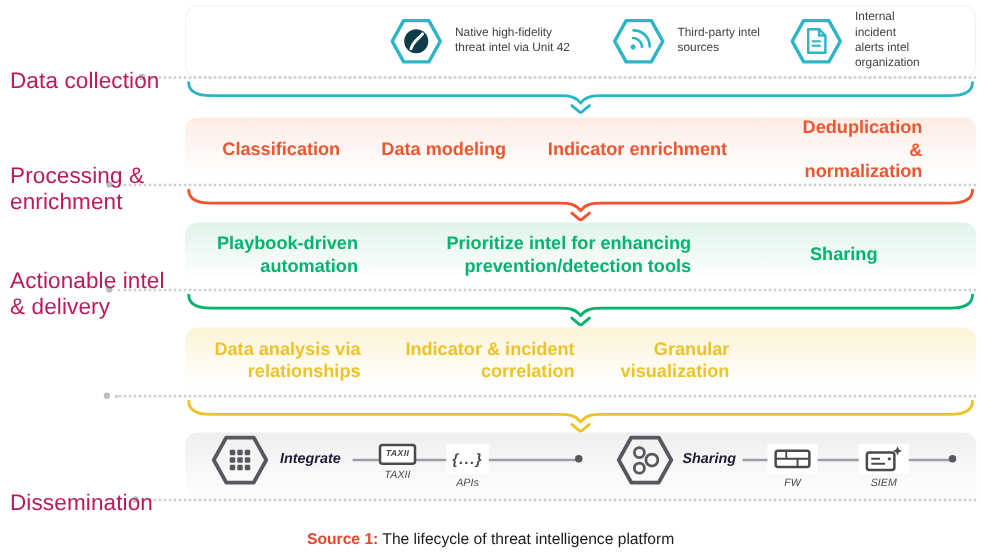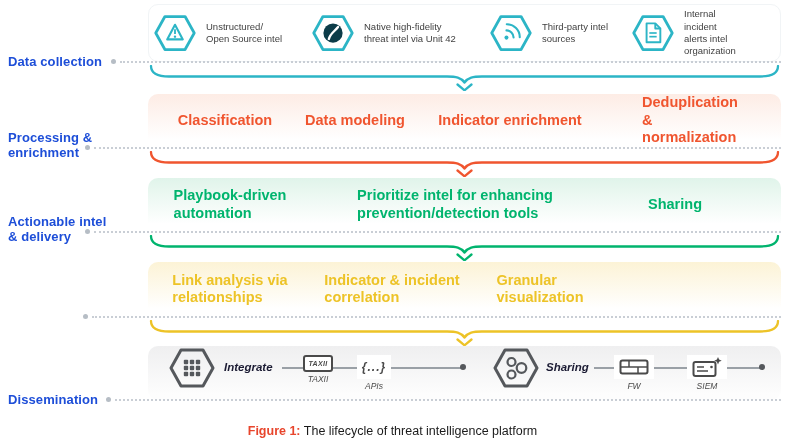--- a/index.html
+++ b/index.html
@@ -1,41 +1,41 @@
 <!DOCTYPE html>
 <html><head>
 <meta charset="utf-8">
 <style>
   * { margin:0; padding:0; box-sizing:border-box; }
   html,body { background:#ffffff; }
   body { font-family:"Liberation Sans", sans-serif; }
   .canvas { position:relative; width:785px; height:446px; background:#fff; overflow:hidden; }
 
   
-  .stage-label { position:absolute; left:8px; font-weight:bold; font-size:13px; color:#1d4ed8;
+  .stage-label { position:absolute; left:8px; font-weight:normal; font-size:18px; color:#be185d;
                  line-height:1.18; white-space:pre-line; letter-spacing:.1px; }
 
   
   .leader { position:absolute; height:0; border-top:2px dotted #c9ced5; }
   .leader-dot { position:absolute; width:5px; height:5px; border-radius:50%; background:#b6bdc5; }
 
   
   .band { position:absolute; left:148px; width:633px; border-radius:10px; }
   .band1 { top:4px;  height:58px; background:#ffffff; border:1px solid #f1f4f6; }
   .band2 { top:94px; height:54px; background:linear-gradient(180deg,#fdece5 0%,#ffffff 85%); }
   .band3 { top:178px;height:54px; background:linear-gradient(180deg,#e0f4ea 0%,#ffffff 85%); }
   .band4 { top:262px;height:55px; background:linear-gradient(180deg,#fcf3d6 0%,#ffffff 85%); }
   .band5 { top:346px;height:54px; background:linear-gradient(180deg,#efeff0 0%,#fdfdfd 90%);font-style:italic; }
 
   
   .src { position:absolute; top:0; height:100%; display:flex; align-items:center; gap:9px; }
   .src-text { font-size:9.5px; color:#3f3f3f; line-height:1.3; white-space:pre-line; }
 
   
-  .chip-text { position:absolute; top:50%; transform:translate(-50%,-50%); text-align:left;
+  .chip-text { position:absolute; top:50%; transform:translate(-50%,-50%); text-align:right;
                font-weight:bold; font-size:14.5px; line-height:1.22; white-space:pre-line; }
   .t-orange { color:#f0552f; }
   .t-green  { color:#00b46e; }
   .t-yellow { color:#edc327; }
 
   
   .brace { position:absolute; left:148px; width:633px; height:26px; }
 
   
   .hexwrap { position:absolute; top:1px; }
@@ -52,30 +52,20 @@
   
   .caption { position:absolute; top:424px; left:0; width:100%; text-align:center; font-size:12.5px; color:#1b1b1b; }
   .caption .fig { font-weight:bold; color:#e8452c; }
 </style>
 </head>
 <body>
 
 <div class="canvas">
 
   <div class="band band1">
-    <div class="src" style="left:4px">
-      <svg width="44" height="40" viewBox="0 0 48 42">
-        <polygon points="13,3 35,3 45,21 35,39 13,39 3,21" fill="none" stroke="#2cb5c6" stroke-width="3" stroke-linejoin="round"></polygon>
-        <path d="M24,12 L32.5,28 L15.5,28 Z" fill="none" stroke="#2cb5c6" stroke-width="2.3" stroke-linejoin="round"></path>
-        <line x1="24" y1="17" x2="24" y2="22" stroke="#2cb5c6" stroke-width="2"></line>
-        <circle cx="24" cy="25" r="1.3" fill="#2cb5c6"></circle>
-      </svg>
-      <div class="src-text" style="width:98px">Unstructured/
-Open Source intel</div>
-    </div>
     <div class="src" style="left:162px">
       <svg width="44" height="40" viewBox="0 0 48 42">
         <polygon points="13,3 35,3 45,21 35,39 13,39 3,21" fill="none" stroke="#2cb5c6" stroke-width="3" stroke-linejoin="round"></polygon>
         <circle cx="24" cy="21" r="10.5" fill="#0c3c49"></circle>
         <path d="M19.5,27.5 C21,21.5 26,19 29.5,14.5" stroke="#ffffff" stroke-width="2.6" fill="none" stroke-linecap="round"></path>
       </svg>
       <div class="src-text" style="width:106px">Native high-fidelity
 threat intel via Unit 42</div>
     </div>
     <div class="src" style="left:340px">
@@ -115,21 +105,21 @@
 
   <div class="band band3">
     <div class="chip-text t-green" style="left:82px">Playbook-driven
 automation</div>
     <div class="chip-text t-green" style="left:307px">Prioritize intel for enhancing
 prevention/detection tools</div>
     <div class="chip-text t-green" style="left:527px">Sharing</div>
   </div>
 
   <div class="band band4">
-    <div class="chip-text t-yellow" style="left:82px">Link analysis via
+    <div class="chip-text t-yellow" style="left:82px">Data analysis via
 relationships</div>
     <div class="chip-text t-yellow" style="left:244px">Indicator &amp; incident
 correlation</div>
     <div class="chip-text t-yellow" style="left:392px">Granular
 visualization</div>
   </div>
 
   <div class="band band5">
     <div class="hexwrap" style="left:20px">
       <svg width="48" height="42" viewBox="0 0 48 42">
@@ -233,17 +223,17 @@
   <svg class="brace" style="top:235px" viewBox="0 0 633 26">
     <path d="M3,1 C3,8 9,11.5 21,11.5 L299,11.5 C308,11.5 313,12.5 316.5,17.5 C320,12.5 325,11.5 334,11.5 L612,11.5 C624,11.5 630,8 630,1" fill="none" stroke="#00b46e" stroke-width="2.3" stroke-linecap="round" stroke-linejoin="round"></path>
     <path d="M309.5,19.5 L316.5,25.3 L323.5,19.5" fill="none" stroke="#00b46e" stroke-width="2.3" stroke-linecap="round" stroke-linejoin="round"></path>
   </svg>
   <svg class="brace" style="top:320px" viewBox="0 0 633 26">
     <path d="M3,1 C3,8 9,11.5 21,11.5 L299,11.5 C308,11.5 313,12.5 316.5,17.5 C320,12.5 325,11.5 334,11.5 L612,11.5 C624,11.5 630,8 630,1" fill="none" stroke="#edc327" stroke-width="2.3" stroke-linecap="round" stroke-linejoin="round"></path>
     <path d="M309.5,19.5 L316.5,25.3 L323.5,19.5" fill="none" stroke="#edc327" stroke-width="2.3" stroke-linecap="round" stroke-linejoin="round"></path>
   </svg>
 
   <div class="caption">
-    <span class="fig">Figure 1:</span>
+    <span class="fig">Source 1:</span>
     <span>The lifecycle of threat intelligence platform</span>
   </div>
 
 </div>
 
 </body></html>

